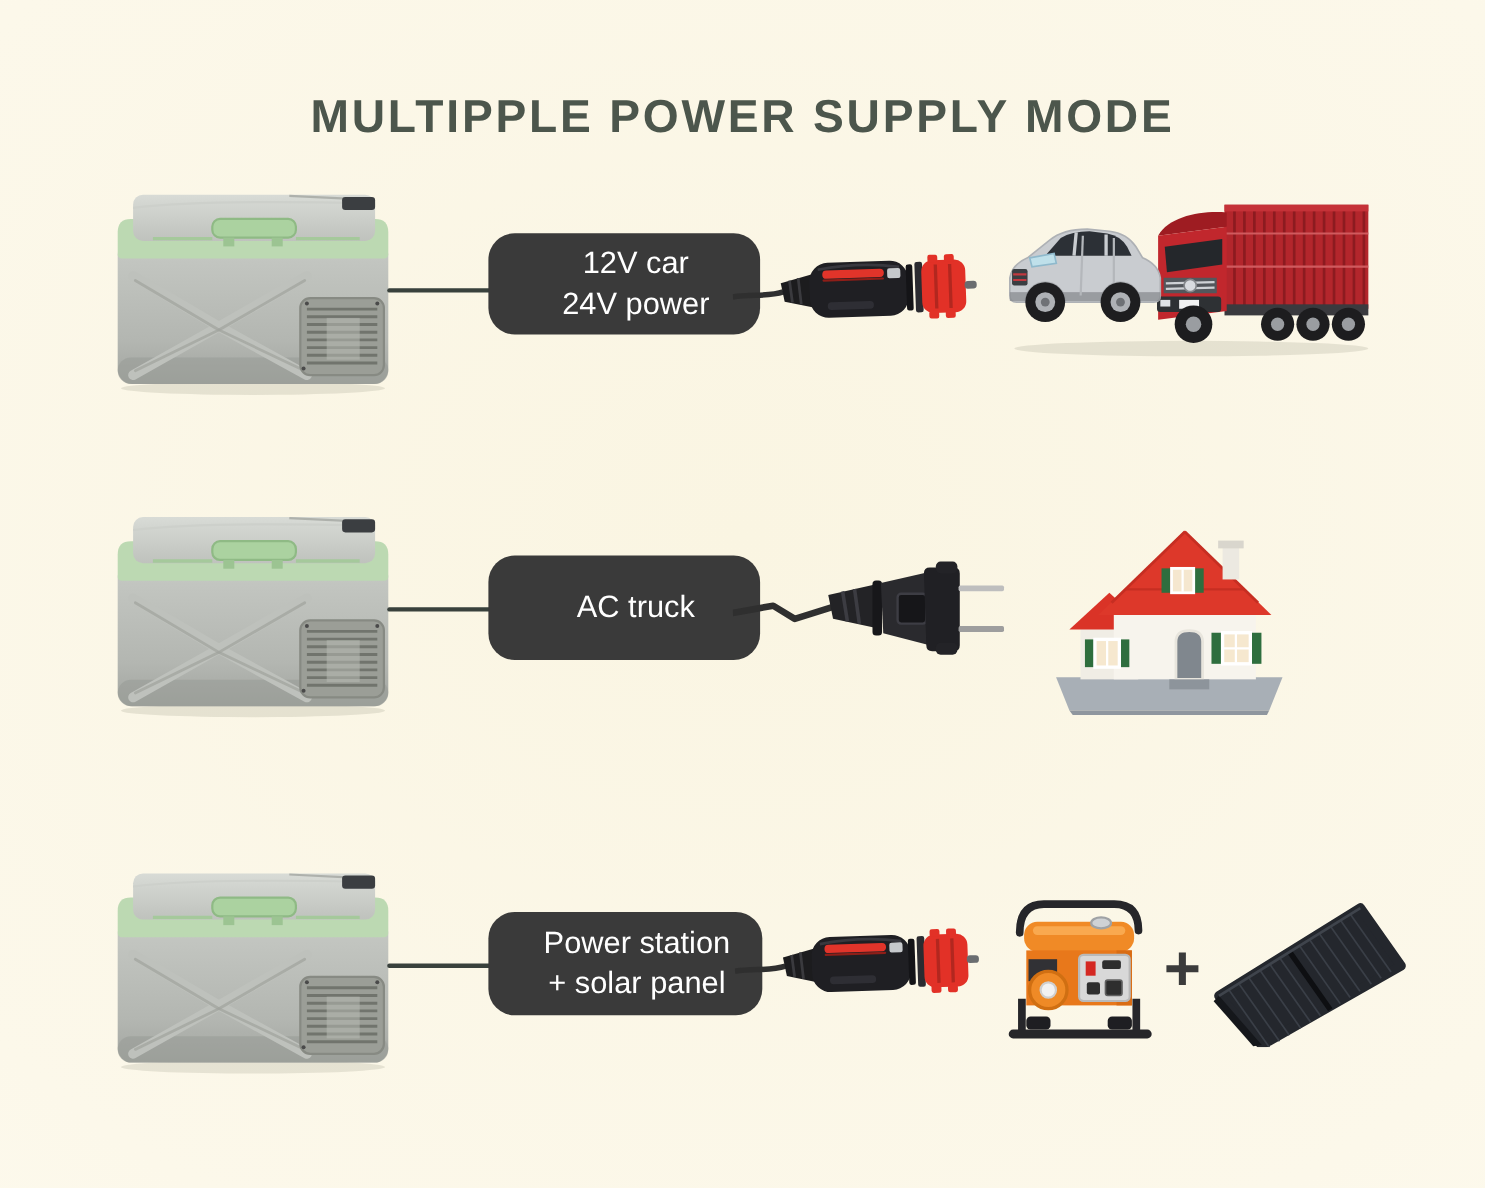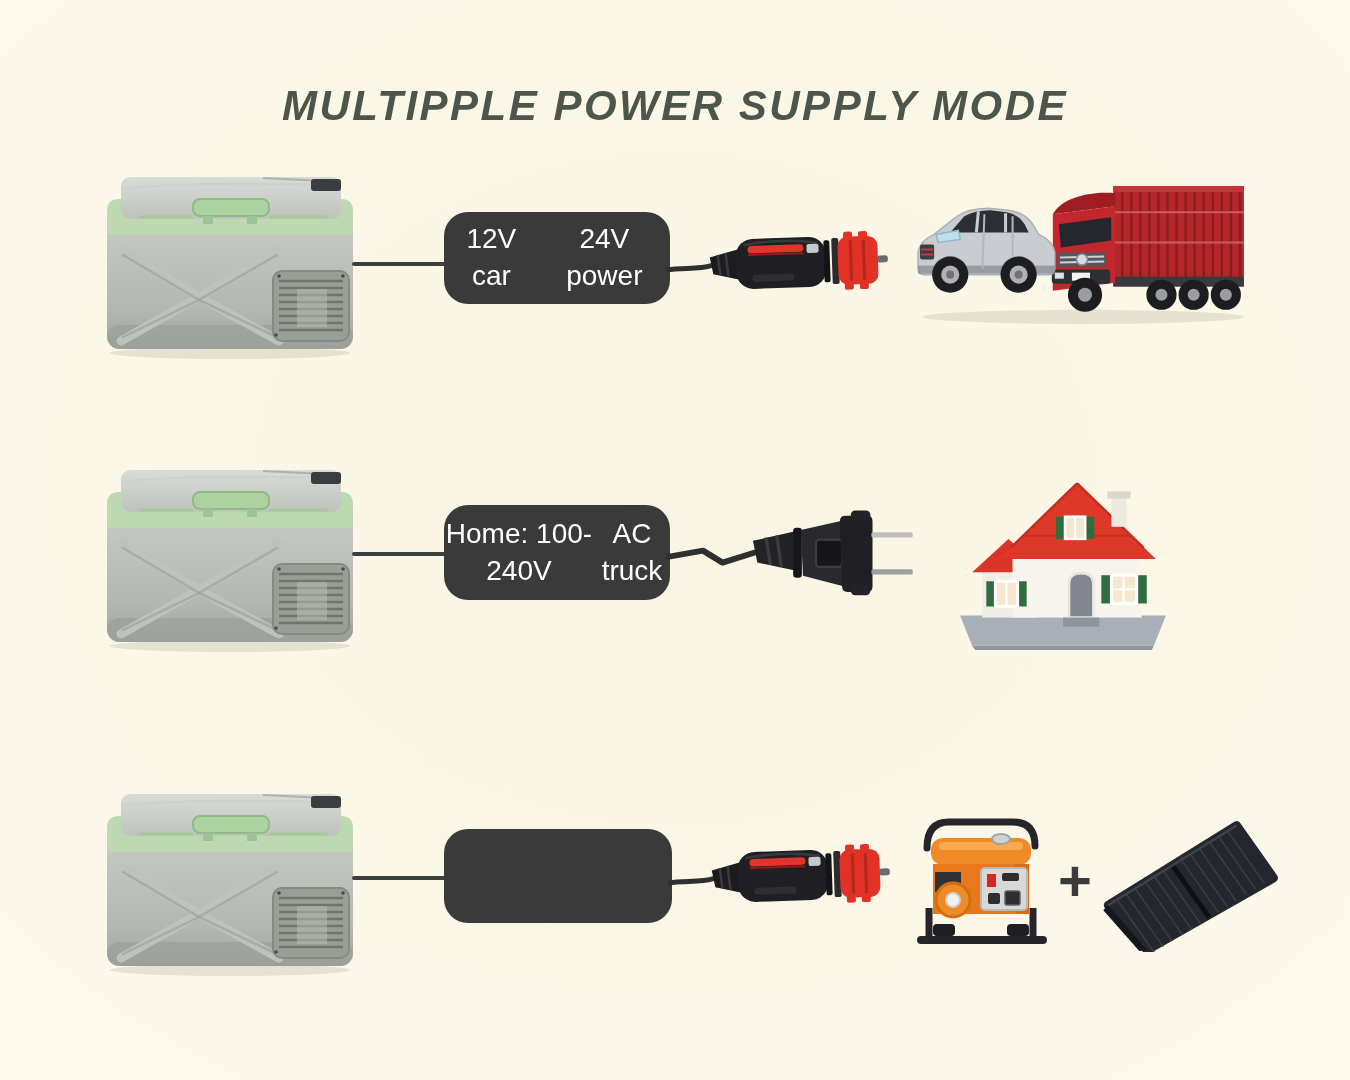--- a/index.html
+++ b/index.html
@@ -8,32 +8,31 @@
     width:1350px;height:1080px;
     background:radial-gradient(120% 120% at 50% 45%, #FAF5E2 0%, #FCF8EA 55%, #FFFDF3 100%);
     overflow:hidden;
     font-family:"Liberation Sans", sans-serif;
   }
   .page-title{
     position:absolute;left:0;top:82px;width:100%;
     margin:0;text-align:center;
     font-size:42px;font-weight:800;letter-spacing:2.5px;
     color:#4C564C;
-    font-style:italic;
   }
   .abs{position:absolute;}
   .cable{
     position:absolute;height:4px;background:#39413C;border-radius:2px;
   }
   .label-box{
     position:absolute;
     background:#3A3A3A;border-radius:24px;
     color:#FFFFFF;
-    display:flex;flex-direction:row;justify-content:center;align-items:center;
-    text-align:center;font-size:28px;line-height:1.32;font-weight:400;
+    display:flex;flex-direction:column;justify-content:center;align-items:center;
+    text-align:center;font-size:28px;line-height:1.32;font-weight:400;padding-left:21px;
   }
   .plus-sign{
     position:absolute;
     font-size:58px;font-weight:900;color:#3B3B3B;
     line-height:1;
   }
   svg{display:block;}
   .hidden-defs{position:absolute;width:0;height:0;overflow:hidden;}
 </style>
 </head>
@@ -306,21 +305,20 @@
   </section>
 
   <section>
     <div class="abs" style="left:95px;top:458px;width:270px;height:195px">
       <svg width="270" height="195" viewBox="0 0 270 195">
           <use href="#sym-fridge"></use>
         </svg>
     </div>
     <div class="cable" style="left:352px;top:552px;width:96px"></div>
     <div class="label-box" style="left:444px;top:505px;width:226px;height:95px">
-      <div>Home: 100-240V</div>
       <div>AC truck</div>
     </div>
     <div class="abs" style="left:666px;top:506px;width:250px;height:98px">
       <svg width="250" height="98" viewBox="0 0 230 90">
           <use href="#sym-acplug"></use>
         </svg>
     </div>
     <div class="abs" style="left:952px;top:448px;width:222px;height:207px">
       <svg width="222" height="207" viewBox="0 0 220 205">
           <use href="#sym-house"></use>
@@ -329,20 +327,22 @@
   </section>
 
   <section>
     <div class="abs" style="left:95px;top:782px;width:270px;height:195px">
       <svg width="270" height="195" viewBox="0 0 270 195">
           <use href="#sym-fridge"></use>
         </svg>
     </div>
     <div class="cable" style="left:352px;top:876px;width:96px"></div>
     <div class="label-box" style="left:444px;top:829px;width:228px;height:94px">
+      <div>Power station</div>
+      <div>+ solar panel</div>
     </div>
     <div class="abs" style="left:668px;top:839px;width:226px;height:74px;transform:rotate(-2deg)">
       <svg width="226" height="74" viewBox="0 0 226 74">
           <use href="#sym-cigplug"></use>
         </svg>
     </div>
     <div class="abs" style="left:908px;top:812px;width:152px;height:140px">
       <svg width="152" height="140" viewBox="0 0 150 140">
           <use href="#sym-generator"></use>
         </svg>

